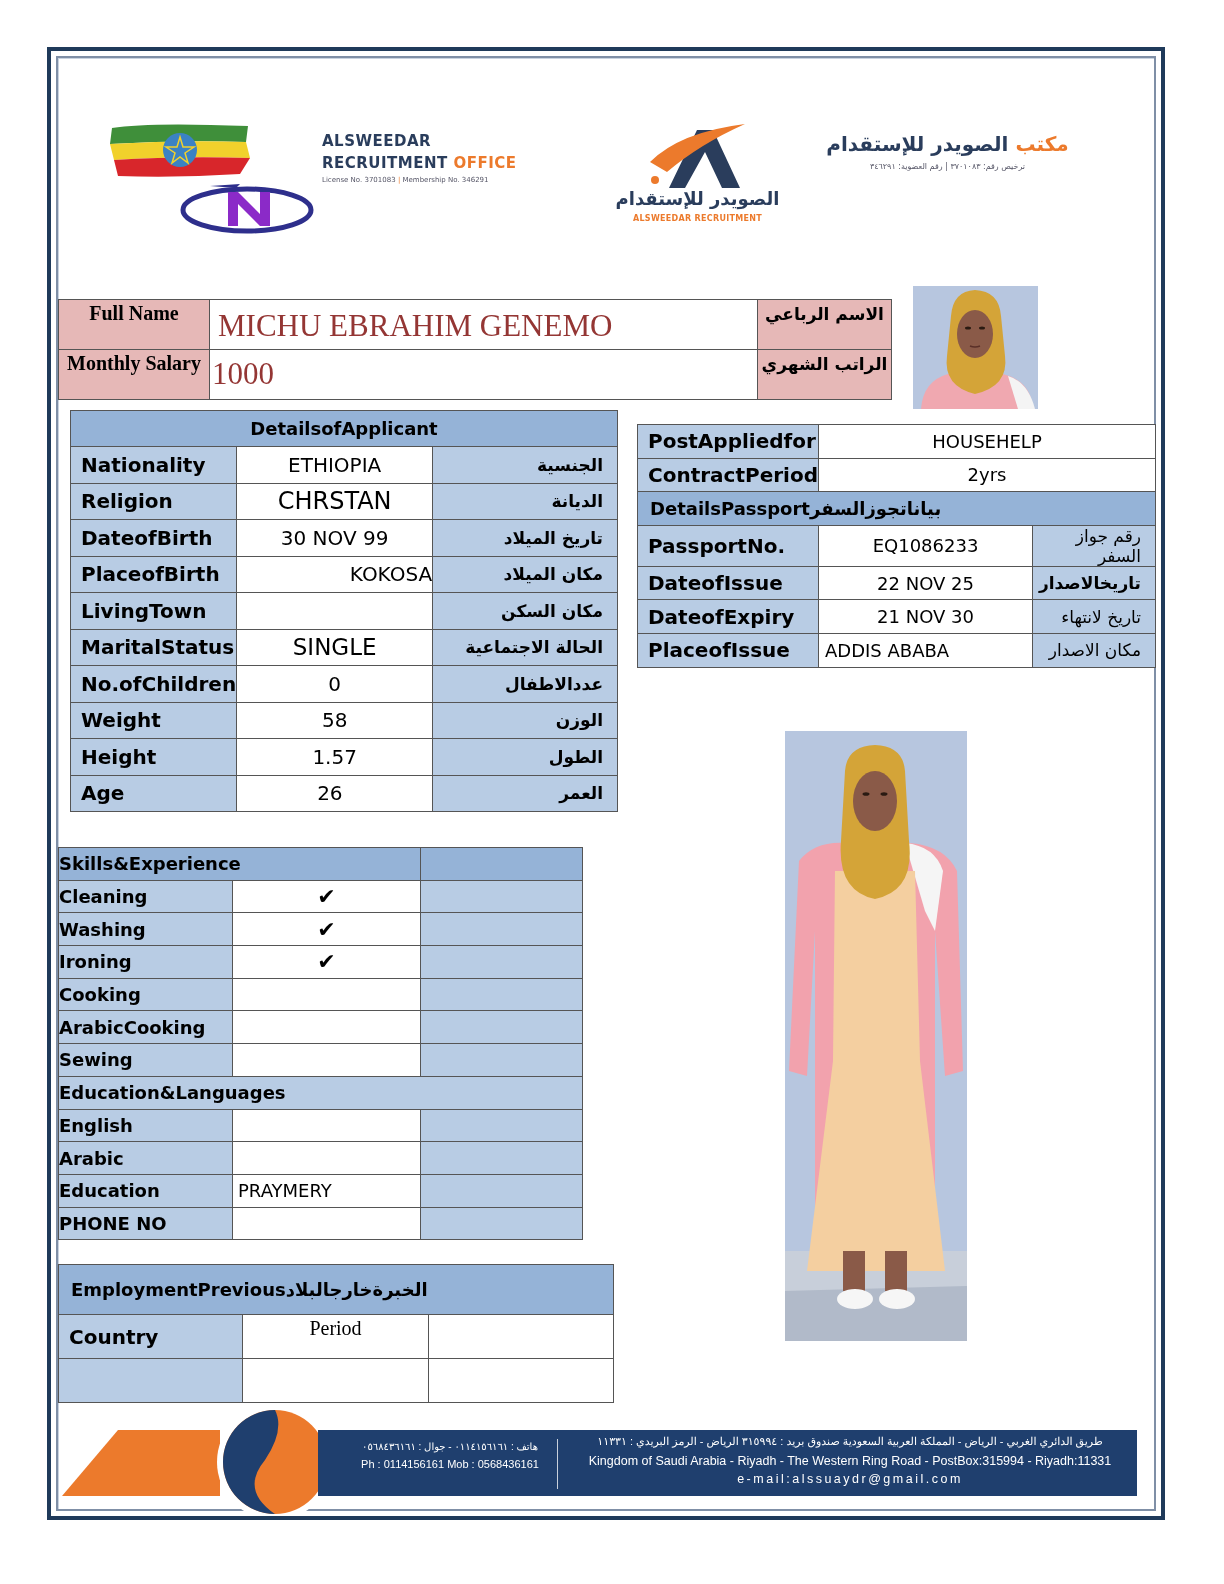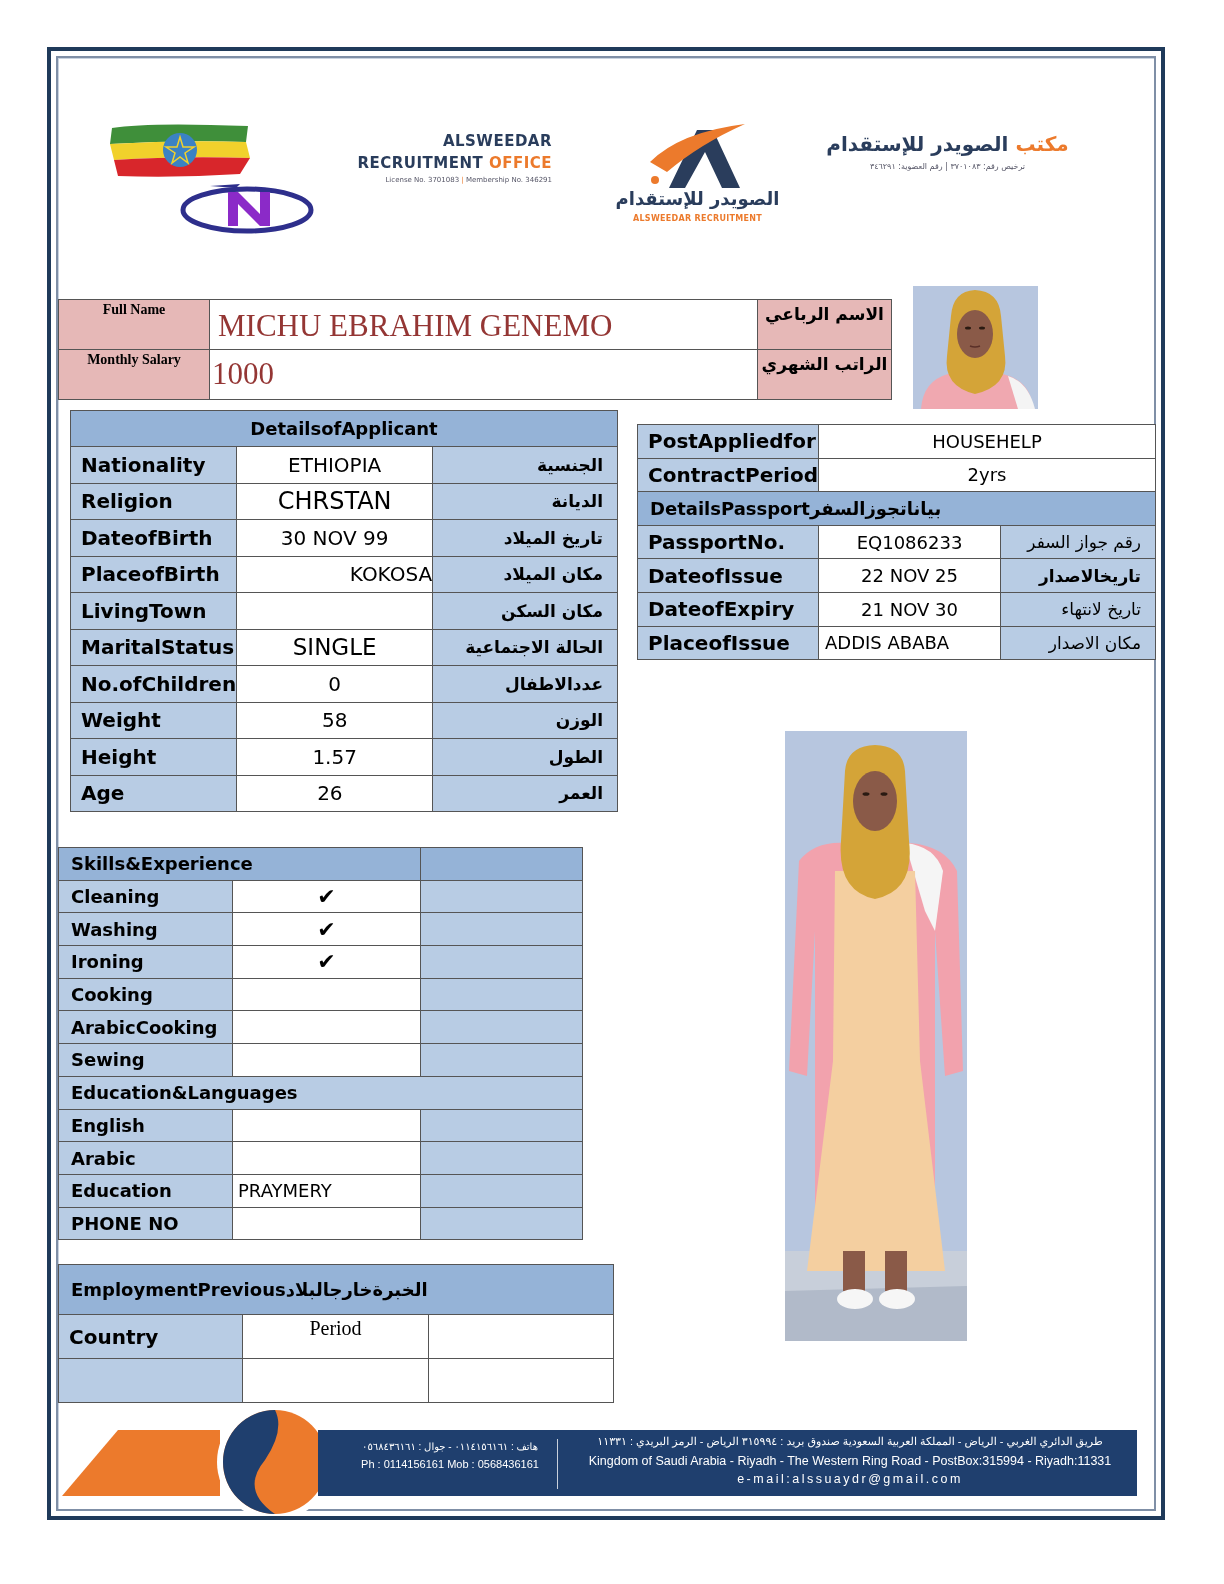--- a/index.html
+++ b/index.html
@@ -5,39 +5,39 @@
   * { box-sizing: border-box; margin: 0; padding: 0; }
   html, body { width: 1224px; height: 1584px; background: #ffffff; overflow: hidden; }
   body { position: relative; font-family: "DejaVu Sans", sans-serif; color: #000; }
 
   .frame-outer { position: absolute; left: 47px; top: 47px; width: 1118px; height: 1473px; border: 4px solid #1f3a5a; }
   .frame-inner { position: absolute; left: 56px; top: 56px; width: 1100px; height: 1455px; border: 2px solid #7f8fa6; box-shadow: inset 1px 1px 0 #c9d3e0; }
 
   
   .logo-flag { position: absolute; left: 108px; top: 122px; width: 145px; height: 58px; }
   .logo-n { position: absolute; left: 180px; top: 180px; width: 135px; height: 55px; }
-  .brand-en { position: absolute; left: 322px; top: 132px; width: 230px; text-align: right; font-family: "DejaVu Sans", sans-serif; }
+  .brand-en { position: absolute; left: 322px; top: 132px; width: 230px; text-align: left; font-family: "DejaVu Sans", sans-serif; }
   .brand-en .l1 { font-size: 15px; font-weight: bold; color: #2a3d5c; letter-spacing: 0.5px; }
   .brand-en .l2 { font-size: 15px; font-weight: bold; color: #2a3d5c; letter-spacing: 0.5px; margin-top: 4px; }
   .brand-en .l2 .accent { color: #ec7a2c; }
   .brand-en .l3 { font-size: 7px; color: #556; margin-top: 4px; }
   .brand-en .l3 .sep { color: #ec7a2c; }
   .logo-a { position: absolute; left: 605px; top: 122px; width: 185px; height: 110px; }
   .logo-a .ar { position: absolute; left: 0; top: 66px; width: 185px; text-align: center; font-size: 18px; font-weight: bold; color: #2a3d5c; direction: rtl; }
   .logo-a .en { position: absolute; left: 0; top: 92px; width: 185px; text-align: center; font-size: 8px; font-weight: bold; color: #ec7a2c; letter-spacing: 0.3px; }
   .brand-ar { position: absolute; left: 820px; top: 132px; width: 255px; text-align: center; direction: rtl; }
   .brand-ar .l1 { font-size: 20px; font-weight: bold; color: #2a3d5c; }
   .brand-ar .l1 .accent { color: #ec7a2c; }
   .brand-ar .l2 { font-size: 8px; color: #556; margin-top: 6px; }
 
   
   table { border-collapse: collapse; }
   .top-table { position: absolute; left: 58px; top: 299px; width: 834px; }
   .top-table td { border: 1.5px solid #555; height: 50px; vertical-align: top; }
-  .top-table .pink { background: #e6b8b7; font-family: "Liberation Serif", serif; font-weight: bold; font-size: 14px; text-align: center; padding-top: 2px; }
+  .top-table .pink { background: #e6b8b7; font-family: "Liberation Serif", serif; font-weight: bold; font-size: 20px; text-align: center; padding-top: 2px; }
   .top-table .lbl { width: 151px; }
   .top-table .ar { width: 134px; font-family: "DejaVu Sans", sans-serif; direction: rtl; font-size: 17px; padding-top: 4px; }
   .top-table .val { font-family: "Liberation Serif", serif; color: #943634; font-size: 31px; padding-left: 8px; padding-top: 8px; }
   .top-table .val.sal { padding-left: 2px; padding-top: 6px; }
 
   .photo-small { position: absolute; left: 913px; top: 286px; width: 125px; height: 123px; background: #b8c7e0; overflow: hidden; }
   .photo-large { position: absolute; left: 785px; top: 731px; width: 182px; height: 610px; background: #b8c7e0; overflow: hidden; }
 
   
   .blue-table td { border: 1.5px solid #555; font-family: "DejaVu Sans", sans-serif; }
@@ -48,28 +48,28 @@
 
   .details-table { position: absolute; left: 70px; top: 410px; width: 548px; }
   .details-table td { height: 36.5px; }
   .details-table .hdr { text-align: center; height: 36px; }
   .details-table .c1 { width: 154px; }
   .details-table .c2 { width: 196px; }
 
   .passport-table { position: absolute; left: 637px; top: 424px; width: 519px; }
   .passport-table td { height: 33.6px; }
   .passport-table .c1 { width: 172px; }
-  .passport-table .c2 { width: 182px; }
+  .passport-table .c2 { width: 214px; }
   .passport-table .hdr { padding-left: 12px; }
 
   .skills-table { position: absolute; left: 58px; top: 847px; width: 525px; }
   .skills-table td { height: 32.7px; }
   .skills-table .c1 { width: 174px; }
   .skills-table .c2 { width: 188px; }
-  .skills-table .hdr, .skills-table .lab2 { padding-left: 12px; margin-left: 28px; }
+  .skills-table .hdr, .skills-table .lab2 { padding-left: 0; margin-left: 28px; }
   .skills-table .lab2 { background: #b8cce4; font-weight: bold; font-size: 18px; }
   .skills-table .blank { background: #b8cce4; }
   .skills-table .hdr-blank { background: #95b3d7; }
   .skills-table .check { text-align: center; font-size: 22px; font-family: "DejaVu Sans", sans-serif; }
   .skills-table .left { text-align: left; padding-left: 5px; font-size: 18px; }
 
   .emp-table { position: absolute; left: 58px; top: 1264px; width: 556px; }
   .emp-table .hdr { height: 50px; padding-left: 12px; }
   .emp-table td { height: 44px; margin-top: 28px; }
   .emp-table .c1 { width: 184px; }

